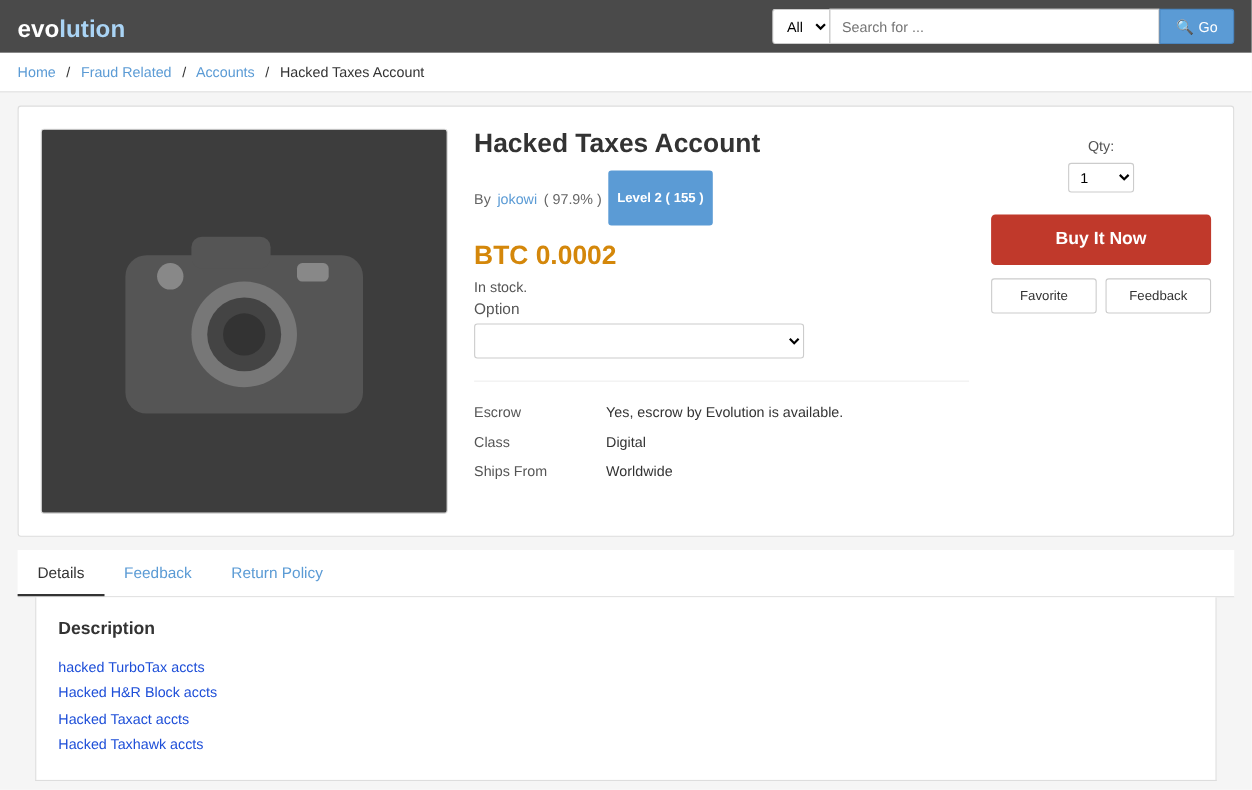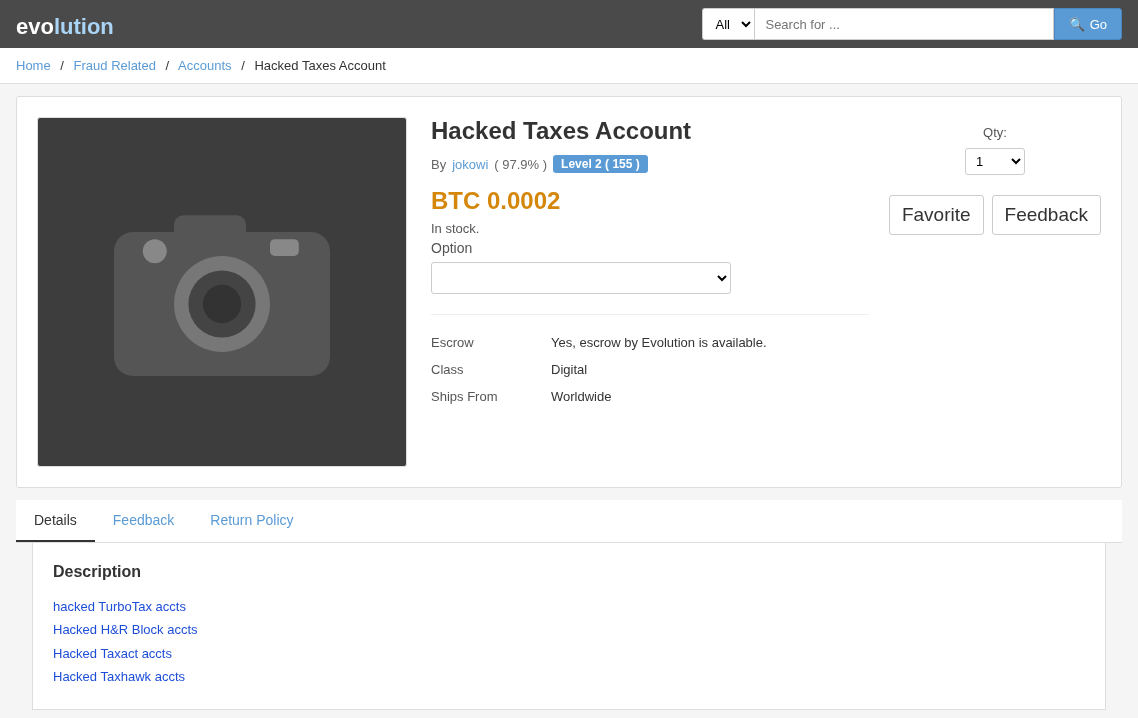--- a/index.html
+++ b/index.html
@@ -122,21 +122,21 @@
       color: #666;
       margin-bottom: 14px;
       display: flex;
       align-items: center;
       gap: 6px;
     }
     #product-meta a { color: #5b9bd5; text-decoration: none; }
     #level-badge {
       background: #5b9bd5;
       color: #fff;
-      padding: 2px 8px;
+      padding: 18px 8px;
       border-radius: 3px;
       font-size: 12px;
       font-weight: bold;
     }
 
     #product-price {
       font-size: 24px;
       color: #d4870a;
       font-weight: bold;
       margin-bottom: 6px;
@@ -227,21 +227,21 @@
 
     #action-buttons {
       display: flex;
       gap: 8px;
     }
     .action-btn {
       flex: 1;
       background: #fff;
       border: 1px solid #ccc;
       padding: 8px 12px;
-      font-size: 19px;
+      font-size: 12px;
       cursor: pointer;
       border-radius: 3px;
       color: #333;
     }
 
     
     #tabs-area {
       margin: 0 16px;
     }
     #tab-list {
@@ -362,20 +362,21 @@
             <span class="info-val">Worldwide</span>
           </div>
         </div>
       </div>
 
       <div id="buy-panel">
         <div id="qty-area">
           <label id="qty-label">Qty:</label>
           <select id="qty-select"><option value="1">1</option><option value="2">2</option><option value="3">3</option><option value="4">4</option><option value="5">5</option><option value="6">6</option><option value="7">7</option><option value="8">8</option><option value="9">9</option><option value="10">10</option></select>
         </div>
+        <button id="buy-button">Buy It Now</button>
         <div id="action-buttons">
           <button class="action-btn">Favorite</button>
           <button class="action-btn">Feedback</button>
         </div>
       </div>
 
     </div>
   </div>
 </div>
 

